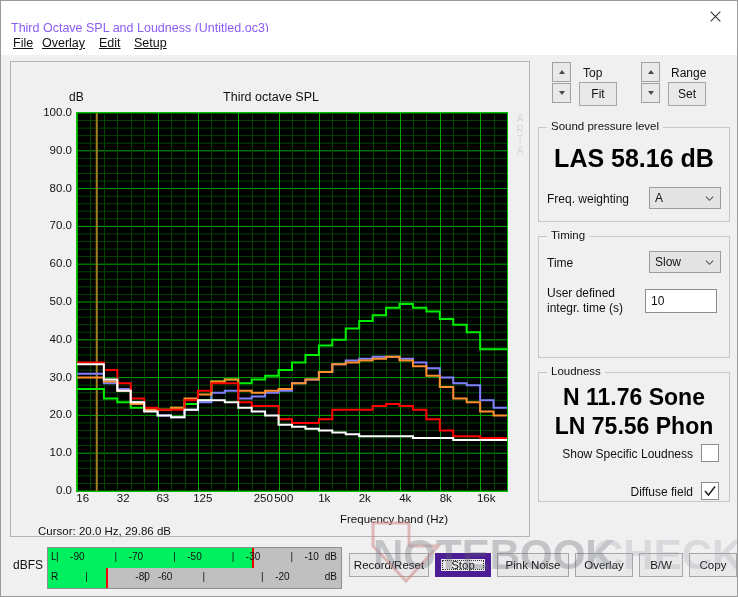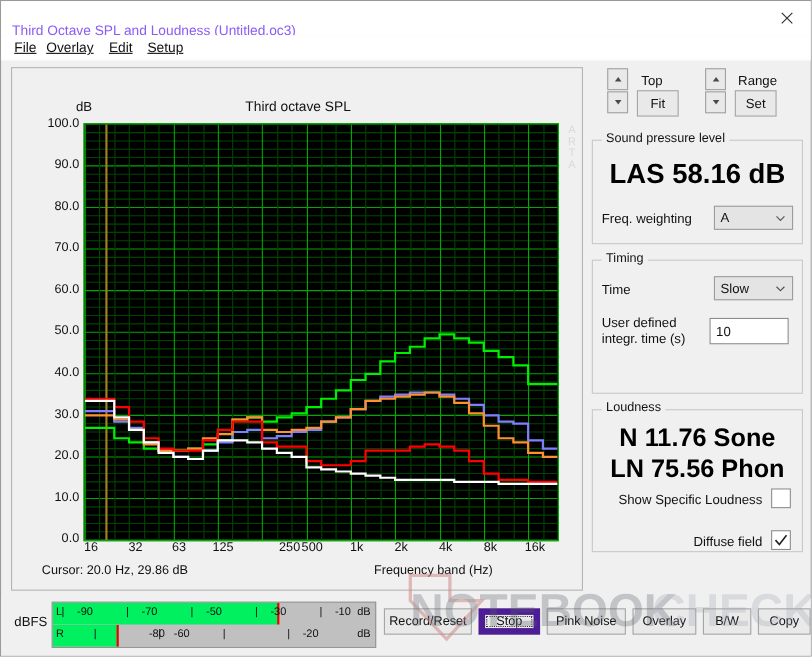--- a/index.html
+++ b/index.html
@@ -36,21 +36,21 @@
   .plot{position:absolute;left:65px;top:50px;width:430px;height:378px;
         background:#000;border:1px solid #00c000;box-sizing:content-box;}
   .plot-inner{position:absolute;left:0;top:0;width:100%;height:100%;overflow:hidden;}
   .arta{position:absolute;right:2px;top:52px;width:14px;
         font-size:10px;line-height:10.5px;color:#d8d8d8;text-align:center;letter-spacing:0;}
   .ytick{position:absolute;right:0;width:46px;text-align:right;font-size:11.5px;color:#111;
          transform:translateY(-50%);}
   .yticks{position:absolute;left:5px;top:50px;width:56px;height:378px;}
   .xticks{position:absolute;left:65px;top:430px;width:432px;height:16px;}
   .xtick{position:absolute;top:0;font-size:11.5px;color:#111;transform:translateX(-50%);}
-  .cursor-txt{position:absolute;left:27px;top:451px;font-size:11.5px;color:#111;}
+  .cursor-txt{position:absolute;left:27px;top:463px;font-size:11.5px;color:#111;}
   .freqband-txt{position:absolute;left:329px;top:451px;font-size:11.5px;color:#111;}
 
   
   .right{position:absolute;left:537px;top:60px;width:192px;}
 
   .spin-row{position:relative;height:46px;}
   .spin{position:absolute;width:19px;height:42px;}
   .spin .sb{position:absolute;left:0;width:19px;height:20px;background:#e9e9e9;
             border:1px solid #a0a0a0;box-sizing:border-box;
             display:flex;align-items:center;justify-content:center;}

